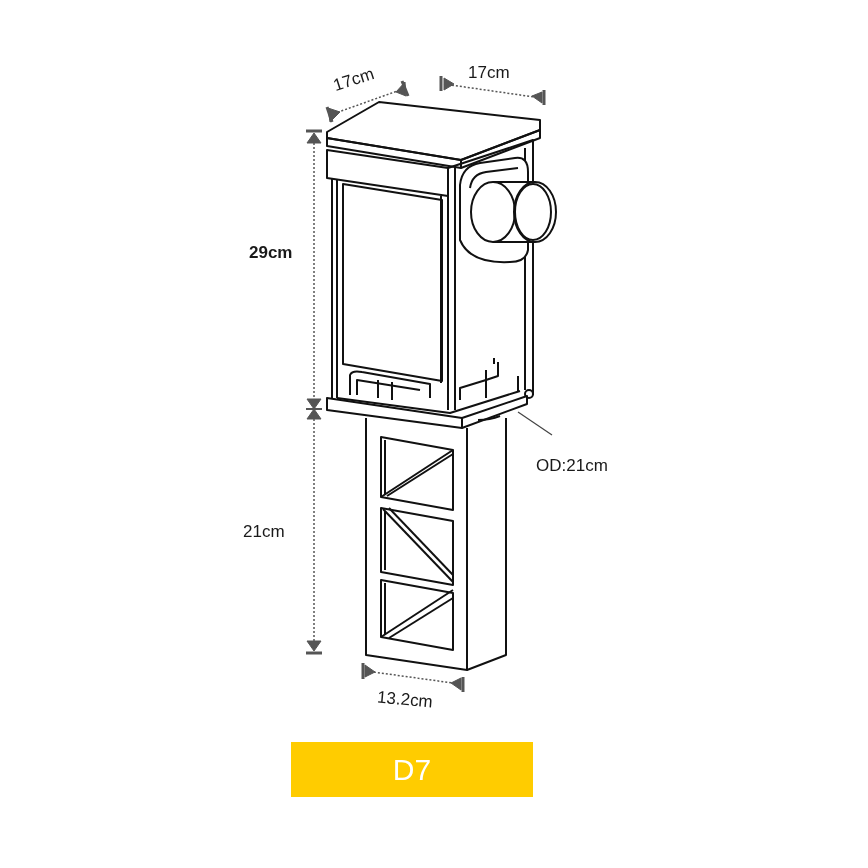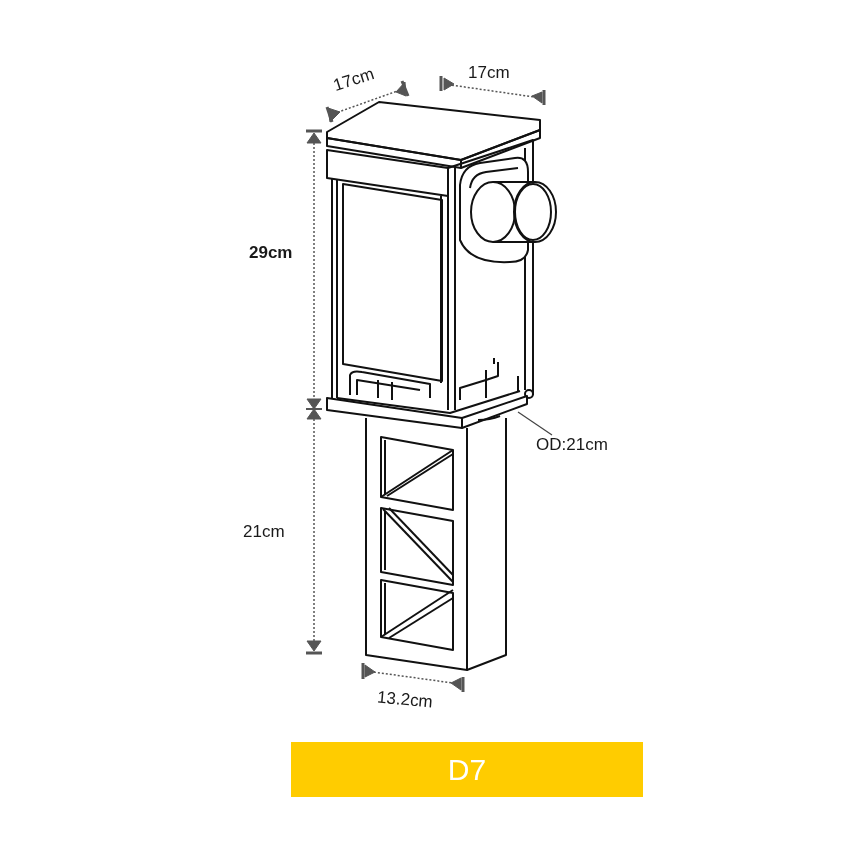--- a/index.html
+++ b/index.html
@@ -1,19 +1,19 @@
 <!DOCTYPE html>
 <html><head>
 <meta charset="utf-8">
 <style>
   html, body { margin:0; padding:0; background:#ffffff; }
   body { width:868px; height:868px; position:relative; overflow:hidden; font-family:"Liberation Sans", sans-serif; }
   #drawing { position:absolute; left:0; top:0; width:868px; height:868px; }
   .dim-label { position:absolute; font-size:17px; color:#1a1a1a; white-space:nowrap; font-family:"Liberation Sans", sans-serif; }
-  #banner { position:absolute; left:291px; top:742px; width:352px; height:55px; display:flex; align-items:center; justify-content:center; }
+  #banner { position:absolute; left:291px; top:742px; width:242px; height:55px; display:flex; align-items:center; justify-content:center; }
   #banner span { color:#ffffff; font-size:30px; font-family:"Liberation Sans", sans-serif; }
 </style>
 </head>
 <body>
 
 <svg id="drawing" viewBox="0 0 868 868" xmlns="http://www.w3.org/2000/svg">
   <defs>
     <marker id="arr" markerWidth="8" markerHeight="8" refX="7" refY="4" orient="auto" markerUnits="userSpaceOnUse">
       <path d="M0,0 L8,4 L0,8 Z" fill="#555"></path>
     </marker>
@@ -113,17 +113,17 @@
     <path d="M381,637 L453,590"></path>
     <path d="M389,638 L453,598"></path>
   </g>
 </svg>
 
 <div class="dim-label" style="left:333px;top:70px;transform:rotate(-18deg);">17cm</div>
 <div class="dim-label" style="left:468px;top:63px;">17cm</div>
 <div class="dim-label" style="left:249px;top:243px;font-weight:bold;">29cm</div>
 <div class="dim-label" style="left:243px;top:522px;">21cm</div>
 <div class="dim-label" style="left:377px;top:690px;transform:rotate(5deg);">13.2cm</div>
-<div class="dim-label" style="left:536px;top:435px;">OD:21cm</div>
+<div class="dim-label" style="left:536px;top:456px;">OD:21cm</div>
 
 <div id="banner" style="background:#FFCC00;">
   <span>D7</span>
 </div>
 
 </body></html>

